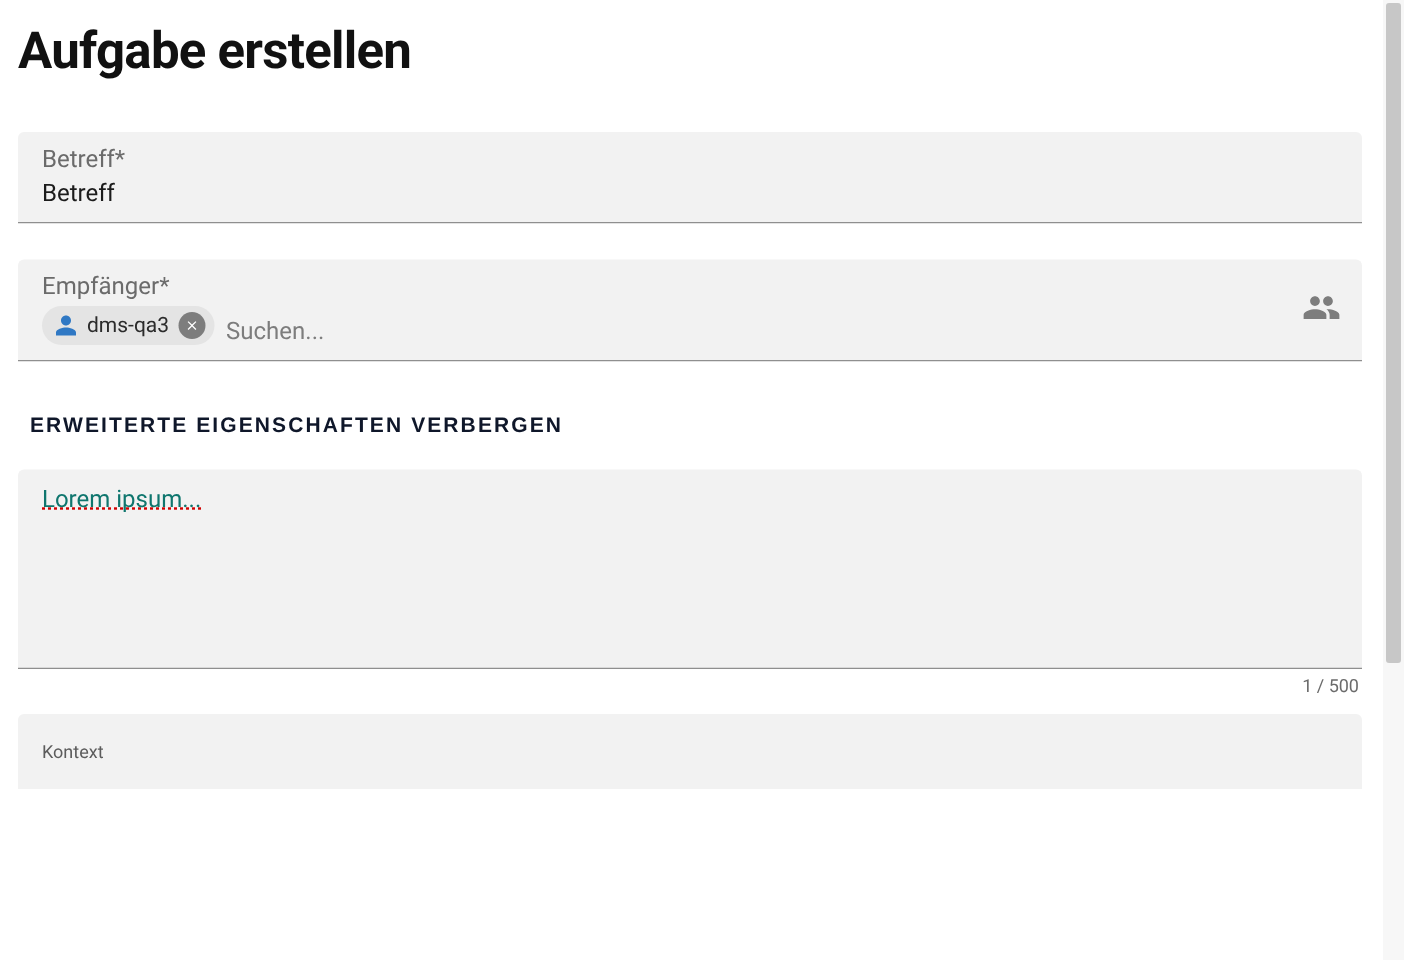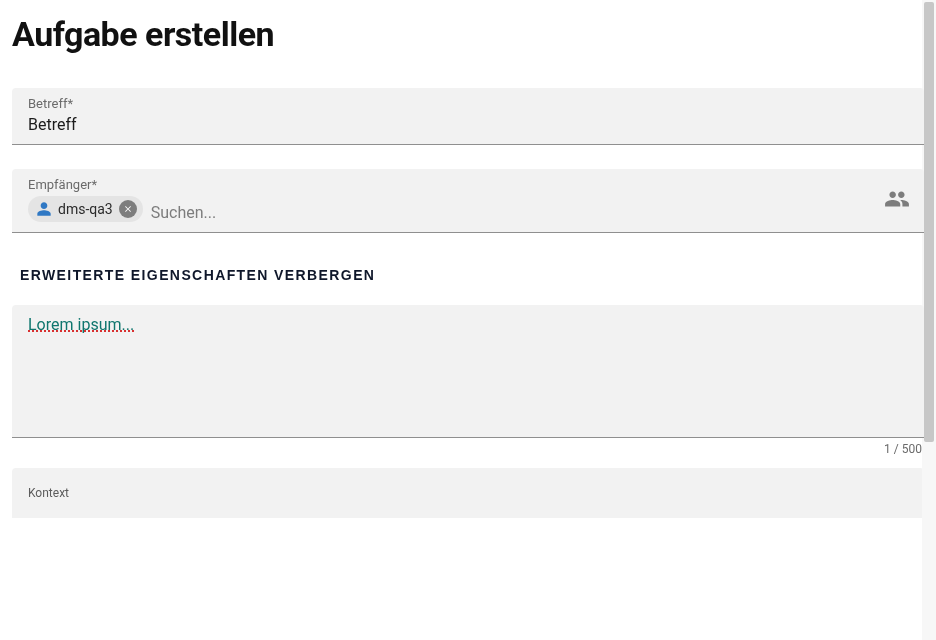--- a/index.html
+++ b/index.html
@@ -5,21 +5,21 @@
   * { box-sizing: border-box; margin: 0; padding: 0; }
   body {
     font-family: Roboto, "Helvetica Neue", Arial, sans-serif;
     background: #fff;
     width: 936px;
     height: 640px;
     overflow: hidden;
     position: relative;
   }
   .page {
-    padding: 14px 12px 0 12px;
+    padding: 14px 28px 0 12px;
     height: 640px;
     overflow-y: auto;
   }
   h1.title {
     font-size: 34px;
     font-weight: 700;
     color: #111;
     letter-spacing: -0.5px;
     margin-bottom: 34px;
   }
@@ -27,21 +27,21 @@
     background: #f2f2f2;
     border-top-left-radius: 4px;
     border-top-right-radius: 4px;
     border-bottom: 1px solid #8f8f8f;
     padding: 8px 16px 6px 16px;
     position: relative;
     margin-bottom: 24px;
   }
   .field.textarea { padding-bottom: 0; margin-bottom: 0; }
   .field-label {
-    font-size: 13px;
+    font-size: 16px;
     color: #6b6b6b;
     font-weight: 400;
     margin-bottom: 2px;
     display: block;
   }
   .field-input {
     border: none;
     background: transparent;
     font-size: 16px;
     color: #1c1c1c;

